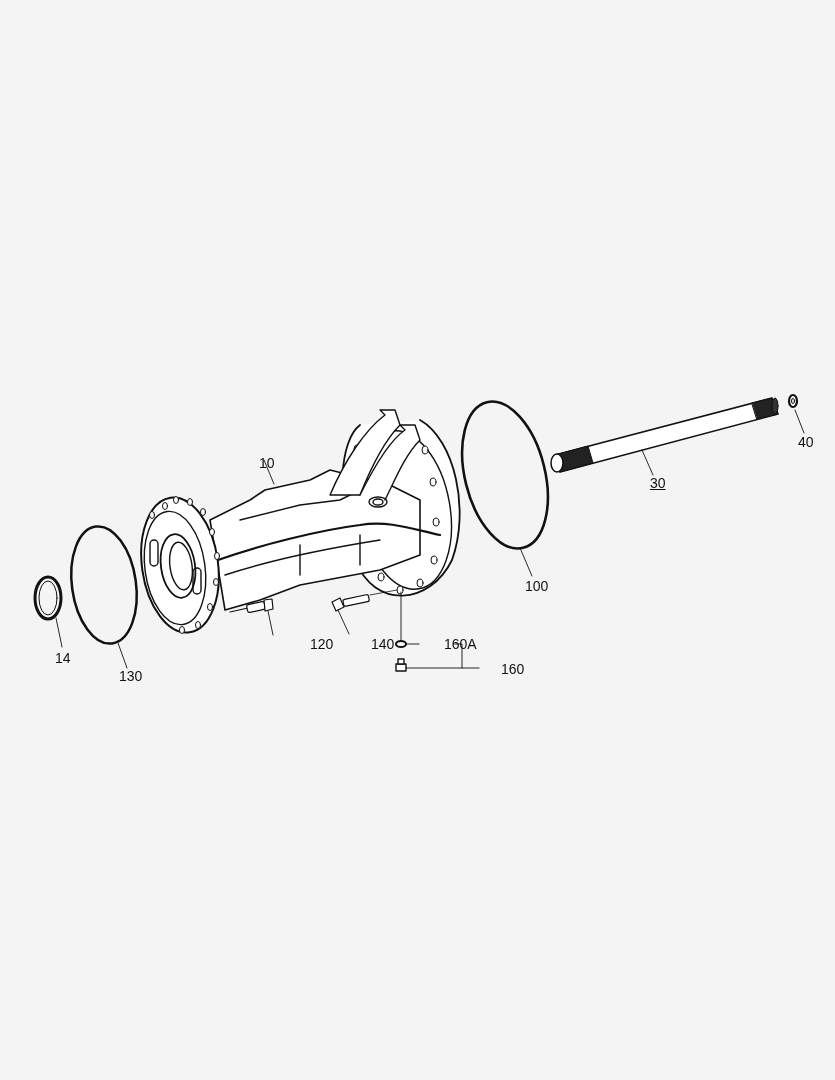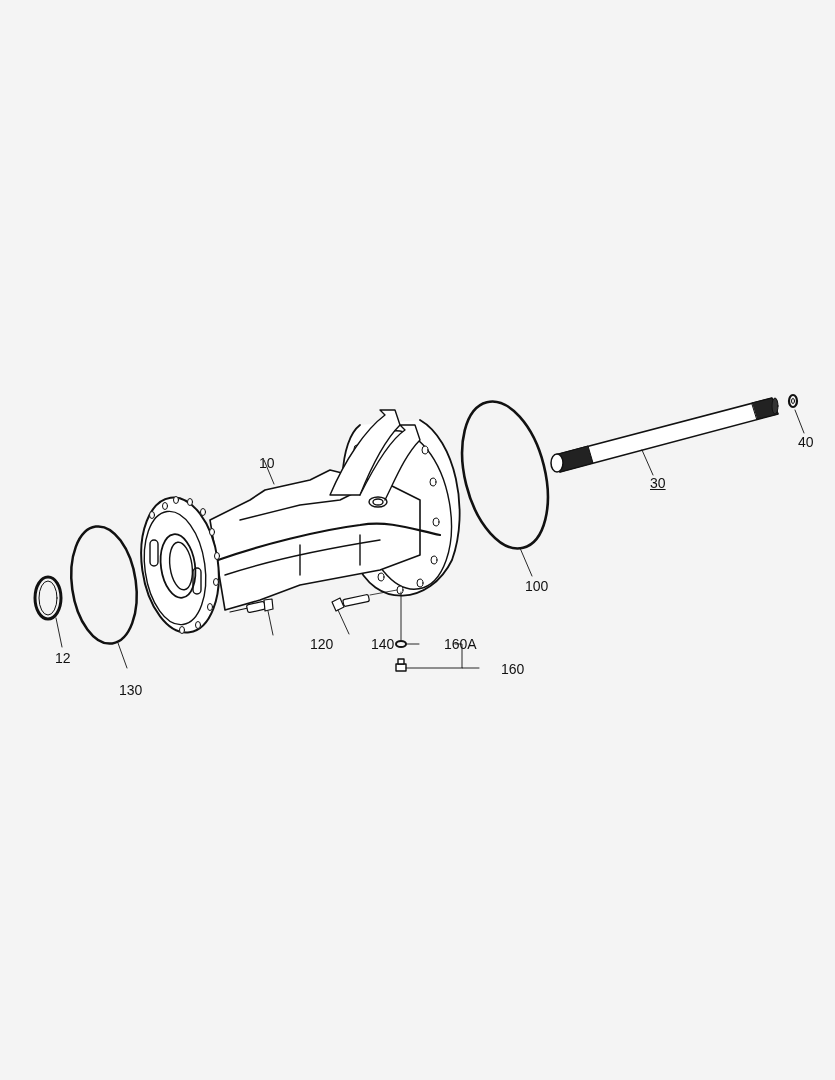--- a/index.html
+++ b/index.html
@@ -115,21 +115,21 @@
       <path d="M338 610 L 349 634"></path>
       <path d="M520 548 L 532 576"></path>
       <path d="M406 644 L 419 644"></path>
       <path d="M455 644 L 462 644 L 462 668 L 479 668"></path>
       <path d="M406 668 L 462 668"></path>
     </g>
   </g>
 </svg>
 
 <div class="callout" style="left:259px;top:446px;margin-top:10px;">10</div>
-<div class="callout" style="left:55px;top:651px;">12</div>
+<div class="callout" style="left:55px;top:651px;">14</div>
 <div class="callout" style="left:650px;top:476px;text-decoration:underline;">30</div>
 <div class="callout" style="left:798px;top:435px;">40</div>
 <div class="callout" style="left:263px;top:637px;margin-left:47px;">120</div>
-<div class="callout" style="left:119px;top:669px;margin-top:14px;">130</div>
+<div class="callout" style="left:119px;top:669px;">130</div>
 <div class="callout" style="left:339px;top:637px;margin-left:32px;">140</div>
 <div class="callout" style="left:525px;top:579px;">100</div>
 <div class="callout" style="left:444px;top:637px;">160A</div>
 <div class="callout" style="left:501px;top:662px;">160</div>
 
 </body></html>

